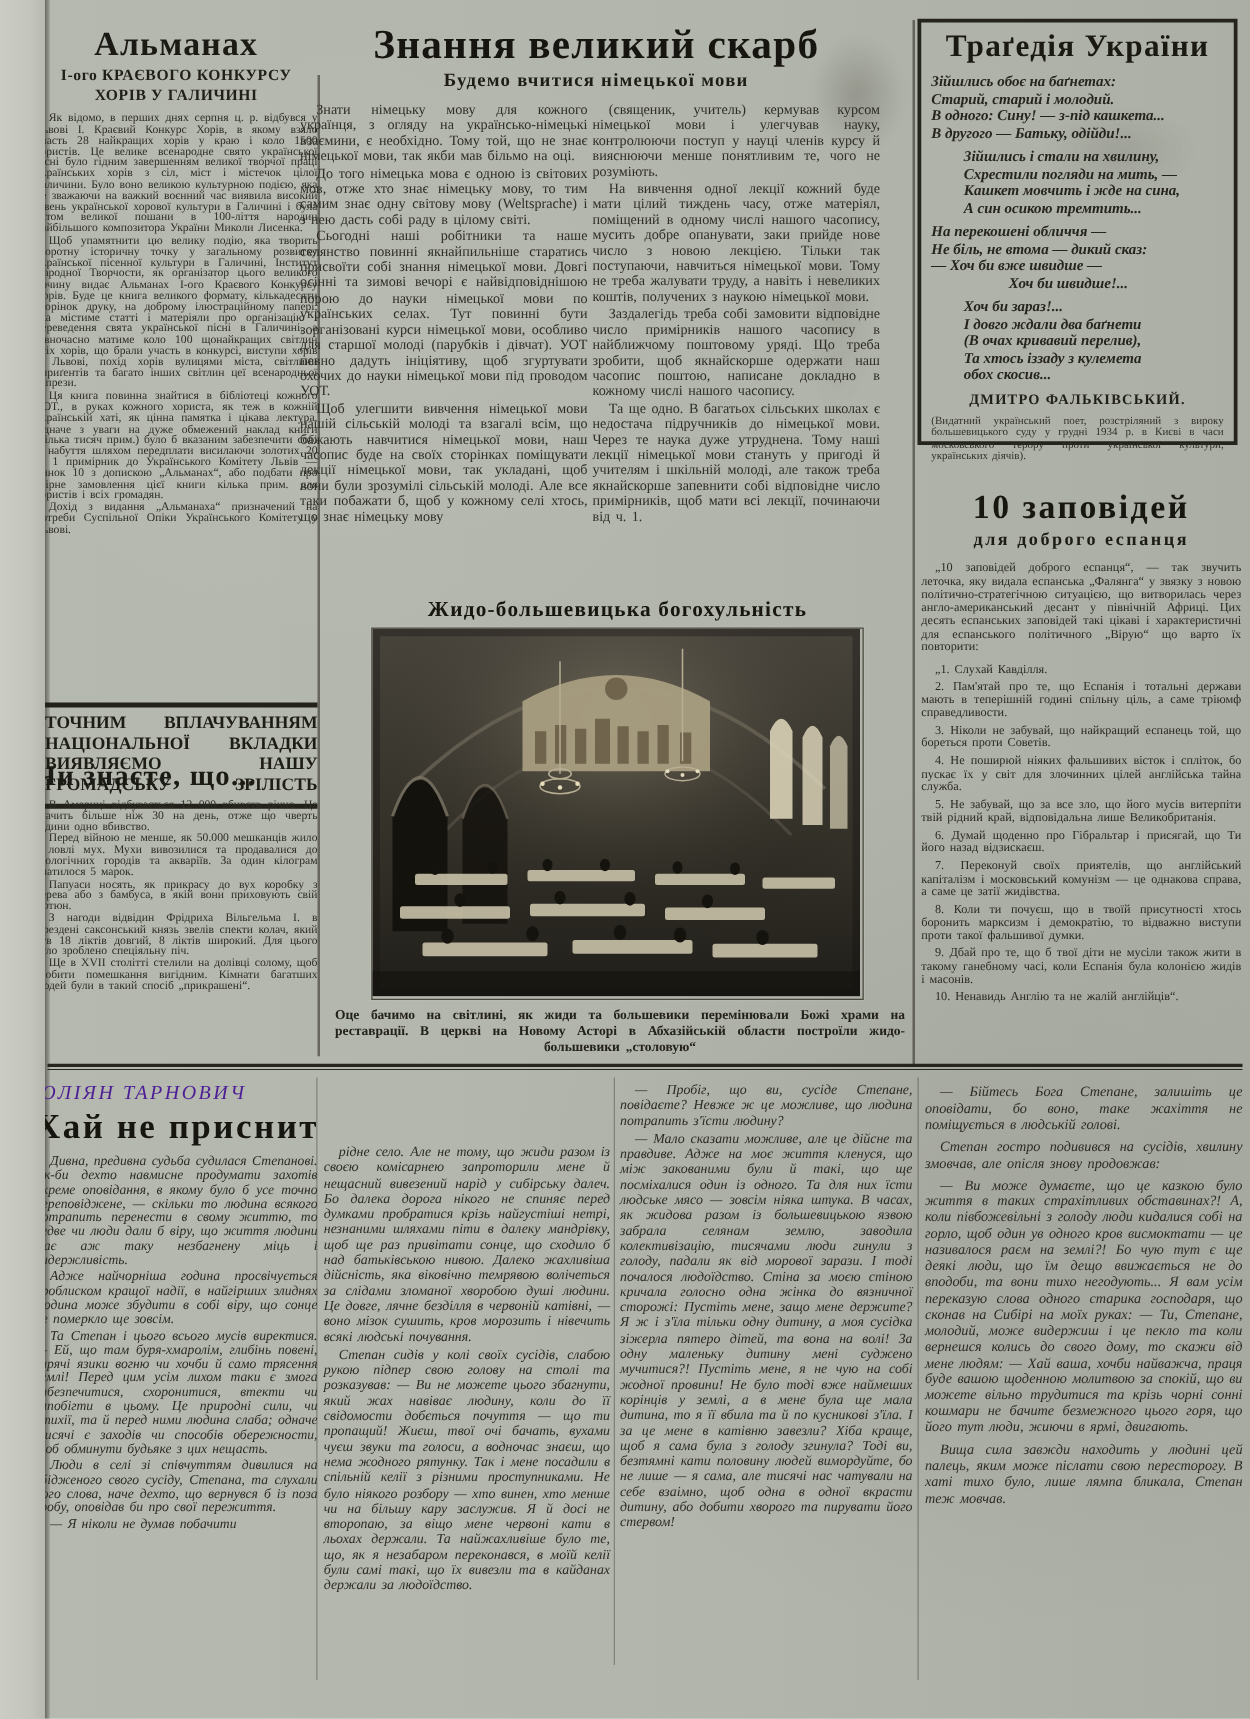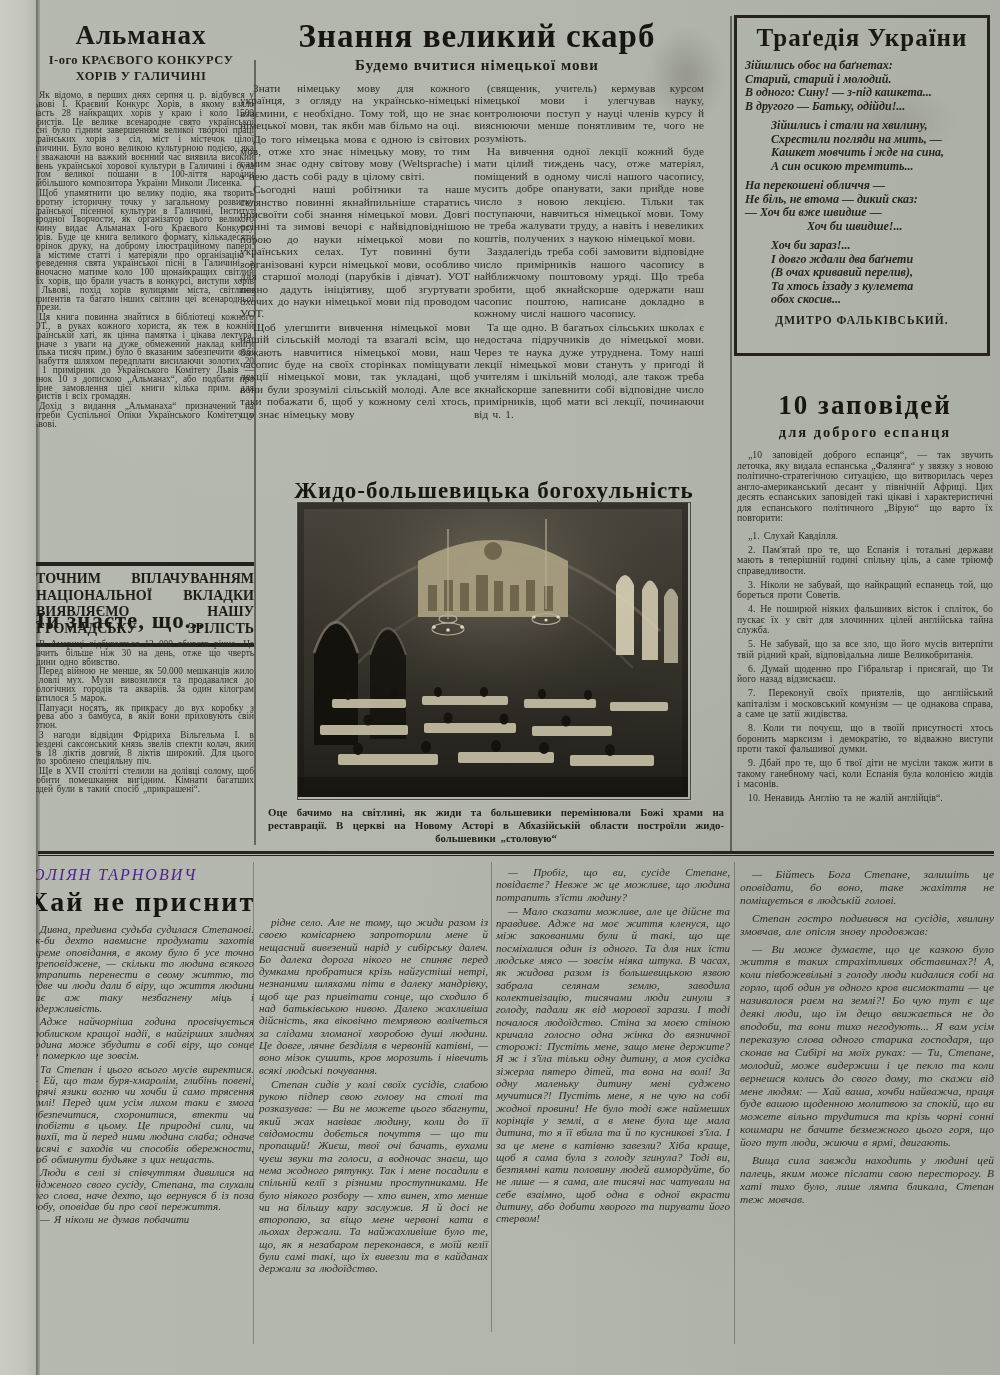--- a/index.html
+++ b/index.html
@@ -46,21 +46,21 @@
   .h-facts{font-size:23px;font-weight:bold;color:#1b1a14;margin:2px 0 6px;letter-spacing:1px;}
 
   
   .german{position:absolute;left:240px;top:18px;width:474px;}
   .h-german{font-size:33px;font-weight:bold;text-align:center;color:#16150f;letter-spacing:1px;margin:0;}
   .h-german-sub{font-size:15px;font-weight:bold;text-align:center;color:#1d1c16;margin:2px 0 8px;letter-spacing:1px;}
   .gcols{display:flex;gap:4px;}
   .gcol{width:230px;}
   .gcol p{font-size:11.3px;line-height:12.4px;text-align:justify;margin:0 0 1px;text-indent:13px;word-spacing:1.5px;}
   .boho-header{position:absolute;left:257px;top:478px;width:474px;text-align:center;
-    font-size:23px;font-weight:bold;color:#17160f;letter-spacing:1px;}
+    font-size:17px;font-weight:bold;color:#17160f;letter-spacing:1px;}
   .photo{position:absolute;left:297px;top:502px;width:392px;height:296px;border:1px solid #4a473c;
     box-shadow:0 0 0 1px rgba(255,255,255,.08);}
   .photo svg{display:block;}
   .caption{position:absolute;left:268px;top:806px;width:456px;
     font-size:10.8px;font-weight:bold;line-height:13px;color:#22211a;
     text-align:justify;text-align-last:center;word-spacing:2px;}
 
   
   .poembox{position:absolute;left:734px;top:15px;width:256px;height:341px;
     border:3.5px solid #24231c;padding:6px 8px 4px;box-sizing:border-box;background:rgba(255,255,255,.02);}
@@ -264,20 +264,21 @@
     <div class="poem-line ind2">Хоч би швидше!...</div>
   </div>
   <div class="stanza">
     <div class="poem-line ind1">Хоч би зараз!...</div>
     <div class="poem-line ind1">І довго ждали два баґнети</div>
     <div class="poem-line ind1">(В очах кривавий перелив),</div>
     <div class="poem-line ind1">Та хтось іззаду з кулемета</div>
     <div class="poem-line ind1">обох скосив...</div>
   </div>
   <div class="poem-author">ДМИТРО ФАЛЬКІВСЬКИЙ.</div>
+  <div class="poem-foot">(Видатний український поет, розстріляний з вироку большевицького суду у грудні 1934 р. в Києві в часи московського терору проти української культури, українських діячів).</div>
 </div>
 
 <div class="cmd">
   <div class="h-cmd">10 заповідей</div>
   <div class="h-cmd-sub">для доброго еспанця</div>
   <p class="intro">„10 заповідей доброго еспанця“, — так звучить леточка, яку видала еспанська „Фалянга“ у звязку з новою політично-стратегічною ситуацією, що витворилась через англо-американський десант у північній Африці. Цих десять еспанських заповідей такі цікаві і характеристичні для еспанського політичного „Вірую“ що варто їх повторити:</p>
   <p>„1. Слухай Кавділля.</p>
   <p>2. Пам'ятай про те, що Еспанія і тотальні держави мають в теперішній годині спільну ціль, а саме тріюмф справедливости.</p>
   <p>3. Ніколи не забувай, що найкращий еспанець той, що бореться проти Советів.</p>
   <p>4. Не поширюй ніяких фальшивих вісток і спліток, бо пускає їх у світ для злочинних цілей англійська тайна служба.</p>

